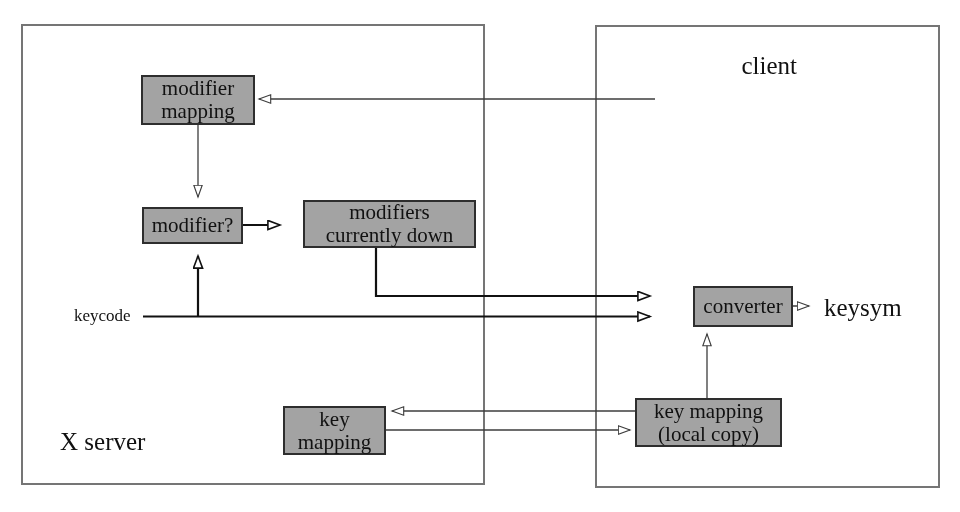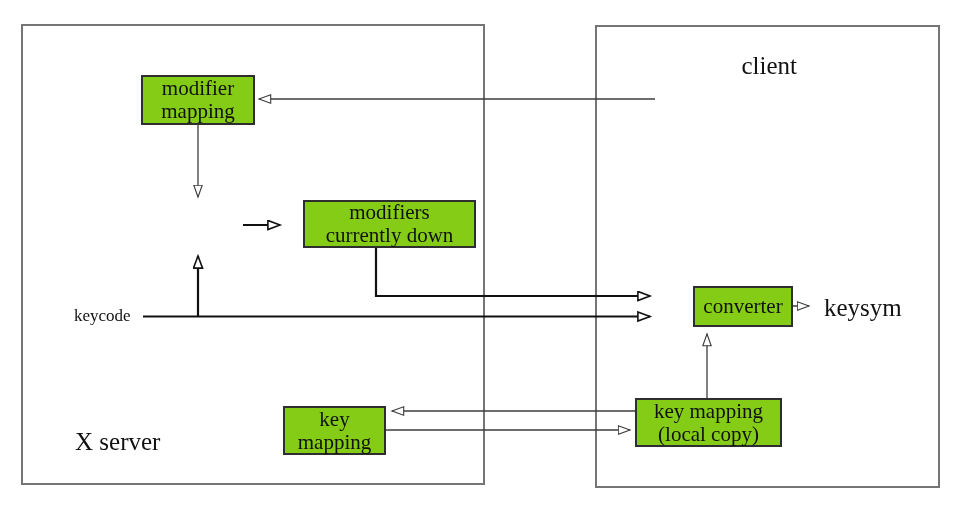--- a/index.html
+++ b/index.html
@@ -7,21 +7,21 @@
     position:relative; width:960px; height:512px; background:#ffffff;
     font-family:"Liberation Serif","DejaVu Serif",serif; color:#111111;
     overflow:hidden;
   }
   .region {
     position:absolute; border:2px solid #757575; background:transparent; z-index:1;
     box-sizing:border-box;
   }
   .wires { position:absolute; left:0; top:0; z-index:2; }
   .node {
-    position:absolute; box-sizing:border-box; border:2px solid #2e2e2e; background:#84cc16;
+    position:absolute; box-sizing:border-box; border:2px solid #2e2e2e; background:#a3a3a3;
     display:flex; flex-direction:column; align-items:center; justify-content:center;
     text-align:center; font-size:21px; line-height:23px; z-index:3; white-space:nowrap;
   }
   .label { position:absolute; z-index:4; white-space:nowrap; }
   .label-lg { font-size:25px; line-height:28px; }
   .label-sm { font-size:17px; line-height:20px; }
   .center { text-align:right; }
 </style>
 </head>
 <body>
@@ -60,20 +60,23 @@
     <line x1="635" y1="411" x2="392" y2="411" stroke="#3d3d3d" stroke-width="1.3" marker-end="url(#ahThin)"></line>
 
     <line x1="386" y1="430" x2="630" y2="430" stroke="#3d3d3d" stroke-width="1.3" marker-end="url(#ahThin)"></line>
   </svg>
 
   <div class="node" style="left:141px; top:75px; width:114px; height:50px;">
     <span>modifier</span>
     <span>mapping</span>
   </div>
 
+  <div class="node" style="left:142px; top:207px; width:101px; height:37px;">
+    <span>modifier?</span>
+  </div>
 
   <div class="node" style="left:303px; top:200px; width:173px; height:48px;">
     <span>modifiers</span>
     <span>currently down</span>
   </div>
 
   <div class="node" style="left:693px; top:286px; width:100px; height:41px;">
     <span>converter</span>
   </div>
 
@@ -82,19 +85,19 @@
     <span>mapping</span>
   </div>
 
   <div class="node" style="left:635px; top:398px; width:147px; height:49px;">
     <span>key mapping</span>
     <span>(local copy)</span>
   </div>
 
   <div class="label label-lg center" style="left:697px; top:52px; width:100px;">client</div>
 
-  <div class="label label-lg" style="left:75px; top:428px;">X server</div>
+  <div class="label label-lg" style="left:60px; top:428px;">X server</div>
 
   <div class="label label-sm" style="left:74px; top:306px;">keycode</div>
 
   <div class="label label-lg" style="left:824px; top:294px;">keysym</div>
 
 </div>
 
 </body></html>

